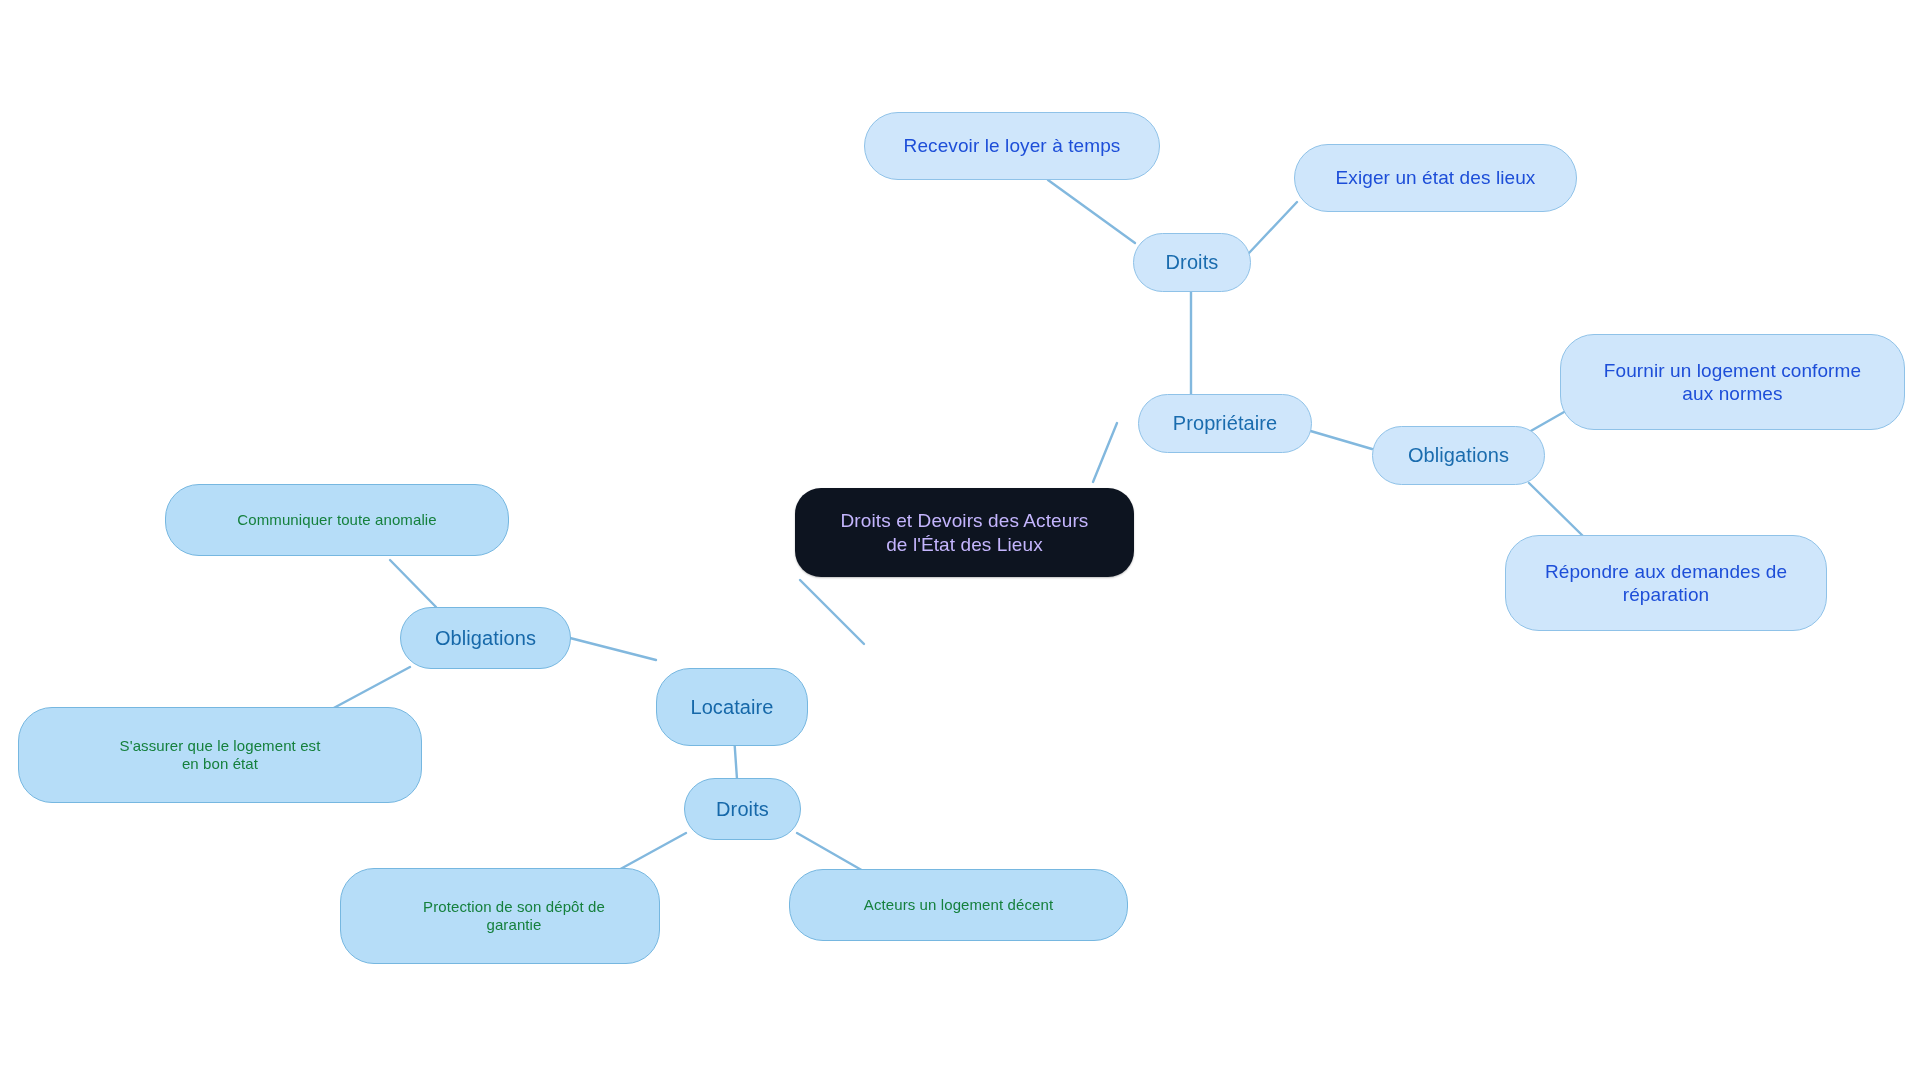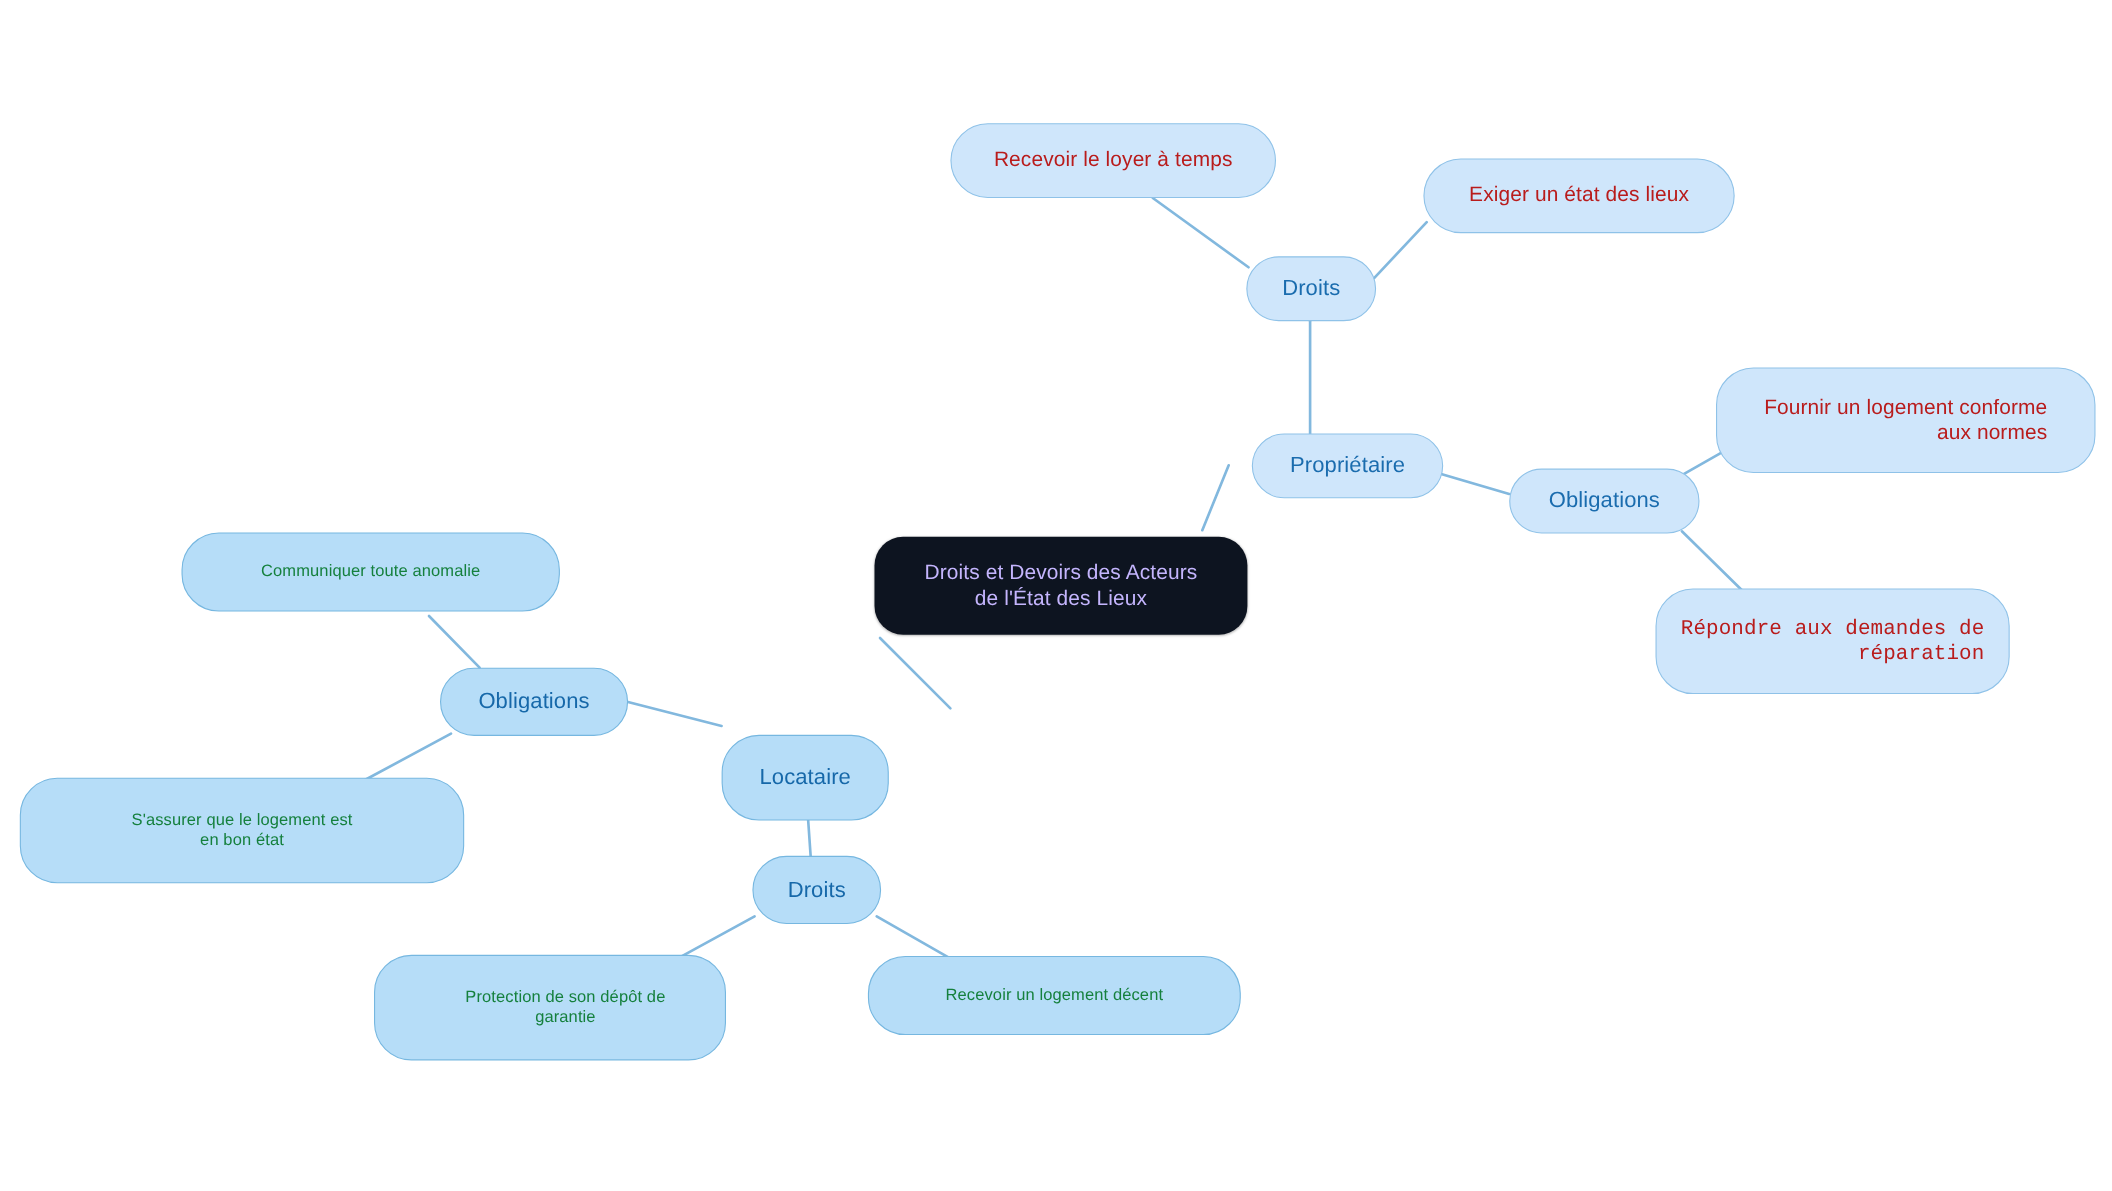--- a/index.html
+++ b/index.html
@@ -50,23 +50,22 @@
   }
   .node-branch-right {
     background: #cfe6fb;
     border: 1.6px solid #8fc2e8;
     color: #1a6cae;
     font-size: 20px;
   }
   .node-leaf-right {
     background: #cfe6fb;
     border: 1.6px solid #8fc2e8;
-    color: #b91c1c;
+    color: #1d4ed8;
     font-size: 19px;
-    text-align: right;
   }
   .node-branch-left {
     background: #b6ddf8;
     border: 1.6px solid #76b7e0;
     color: #1668a9;
     font-size: 20px;
   }
   .node-leaf-left {
     background: #b6ddf8;
     border: 1.6px solid #76b7e0;
@@ -121,32 +120,32 @@
 
   <div class="node node-leaf-right" style="left:864px; top:112px; width:296px; height:68px;">Recevoir le loyer à temps</div>
 
   <div class="node node-leaf-right" style="left:1294px; top:144px; width:283px; height:68px;">Exiger un état des lieux</div>
 
   <div class="node node-branch-right" style="left:1372px; top:426px; width:173px; height:59px;">Obligations</div>
 
   <div class="node node-leaf-right" style="left:1560px; top:287px; width:345px; height:96px;margin-top:47px;">Fournir un logement conforme
 aux normes</div>
 
-  <div class="node node-leaf-right" style="left:1505px; top:535px; width:322px; height:96px;font-family:Liberation Mono, monospace;">Répondre aux demandes de
+  <div class="node node-leaf-right" style="left:1505px; top:535px; width:322px; height:96px;">Répondre aux demandes de
 réparation</div>
 
   <div class="node node-branch-left" style="left:656px; top:631px; width:152px; height:78px;margin-top:37px;">Locataire</div>
 
   <div class="node node-branch-left" style="left:400px; top:607px; width:171px; height:62px;">Obligations</div>
 
   <div class="node node-leaf-left" style="left:165px; top:484px; width:344px; height:72px;">Communiquer toute anomalie</div>
 
   <div class="node node-leaf-left" style="left:18px; top:707px; width:404px; height:96px;">S'assurer que le logement est
 en bon état</div>
 
   <div class="node node-branch-left" style="left:684px; top:778px; width:117px; height:62px;">Droits</div>
 
   <div class="node node-leaf-left" style="left:340px; top:868px; width:320px; height:96px;padding-left:42px;">Protection de son dépôt de
 garantie</div>
 
-  <div class="node node-leaf-left" style="left:789px; top:869px; width:339px; height:72px;">Recevoir un logement décent</div>
+  <div class="node node-leaf-left" style="left:789px; top:869px; width:339px; height:72px;">Acteurs un logement décent</div>
 
 </div>
 
 </body></html>

